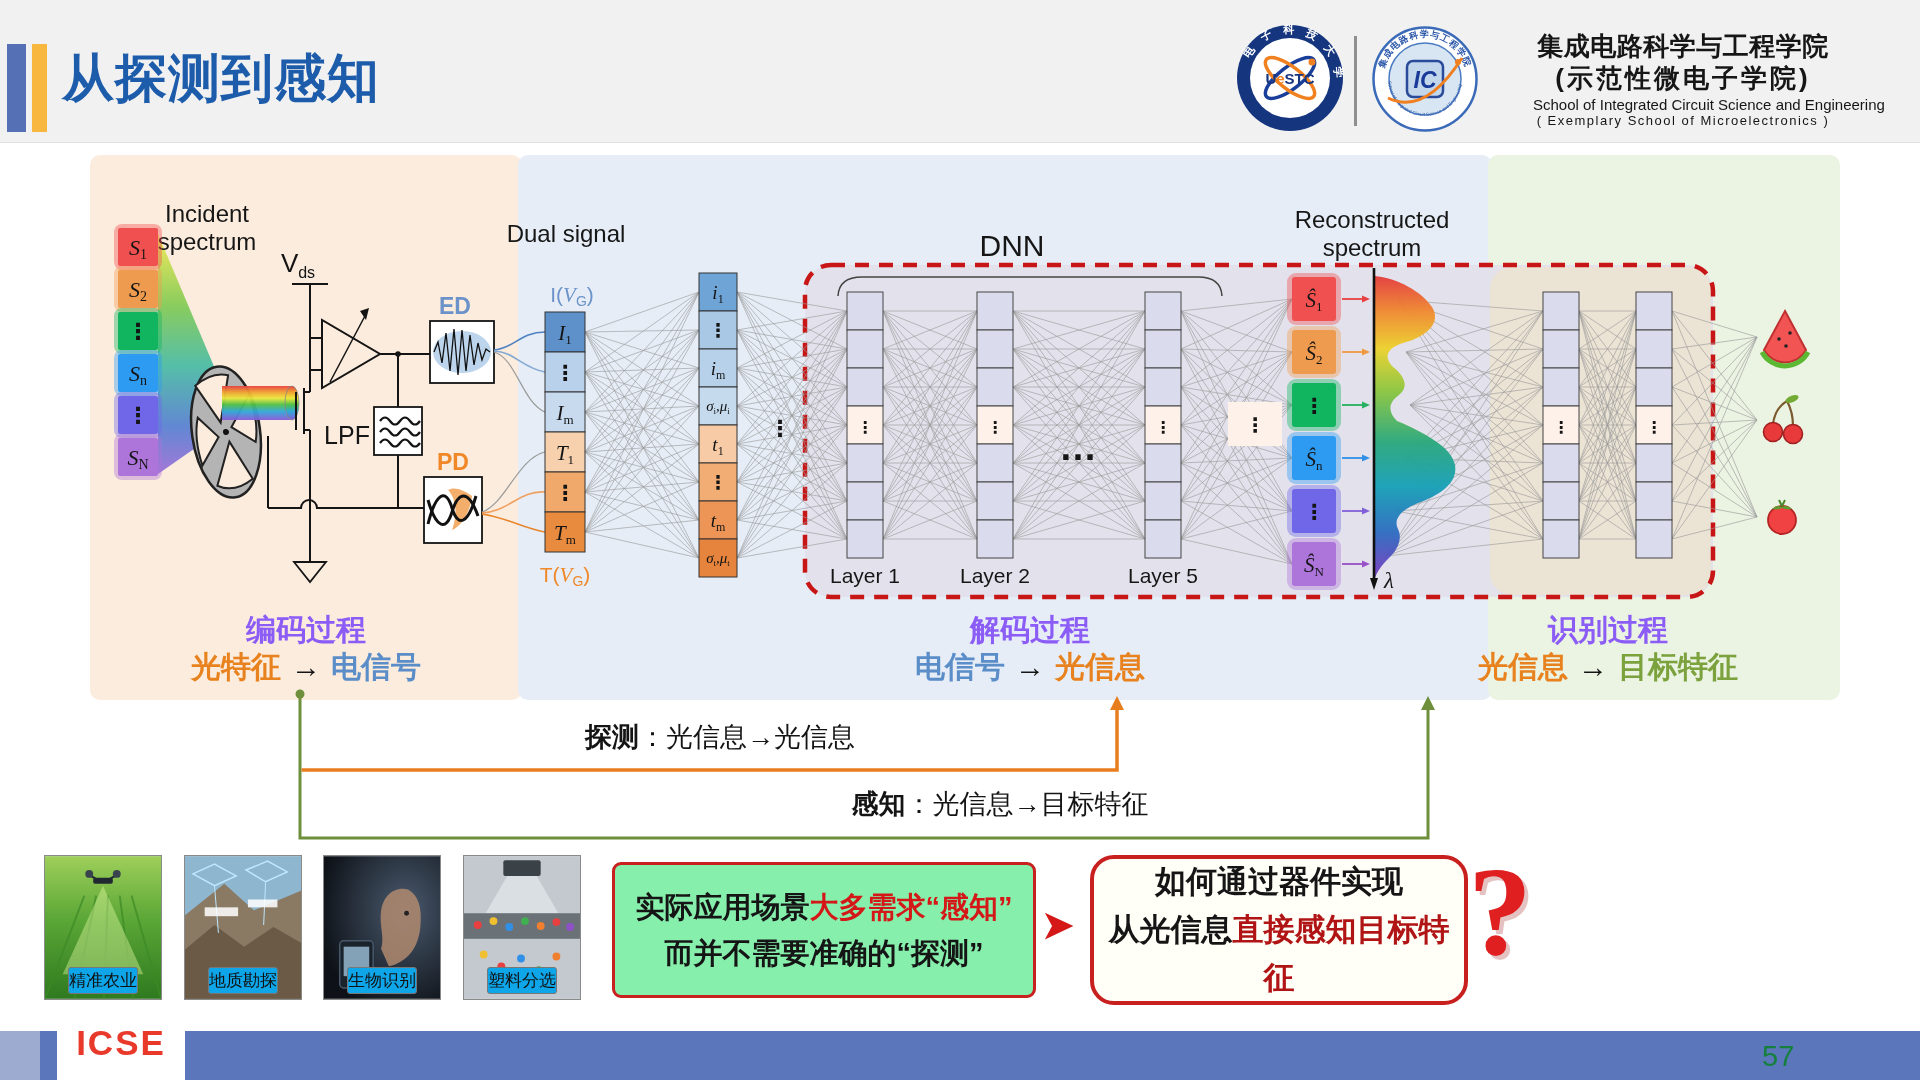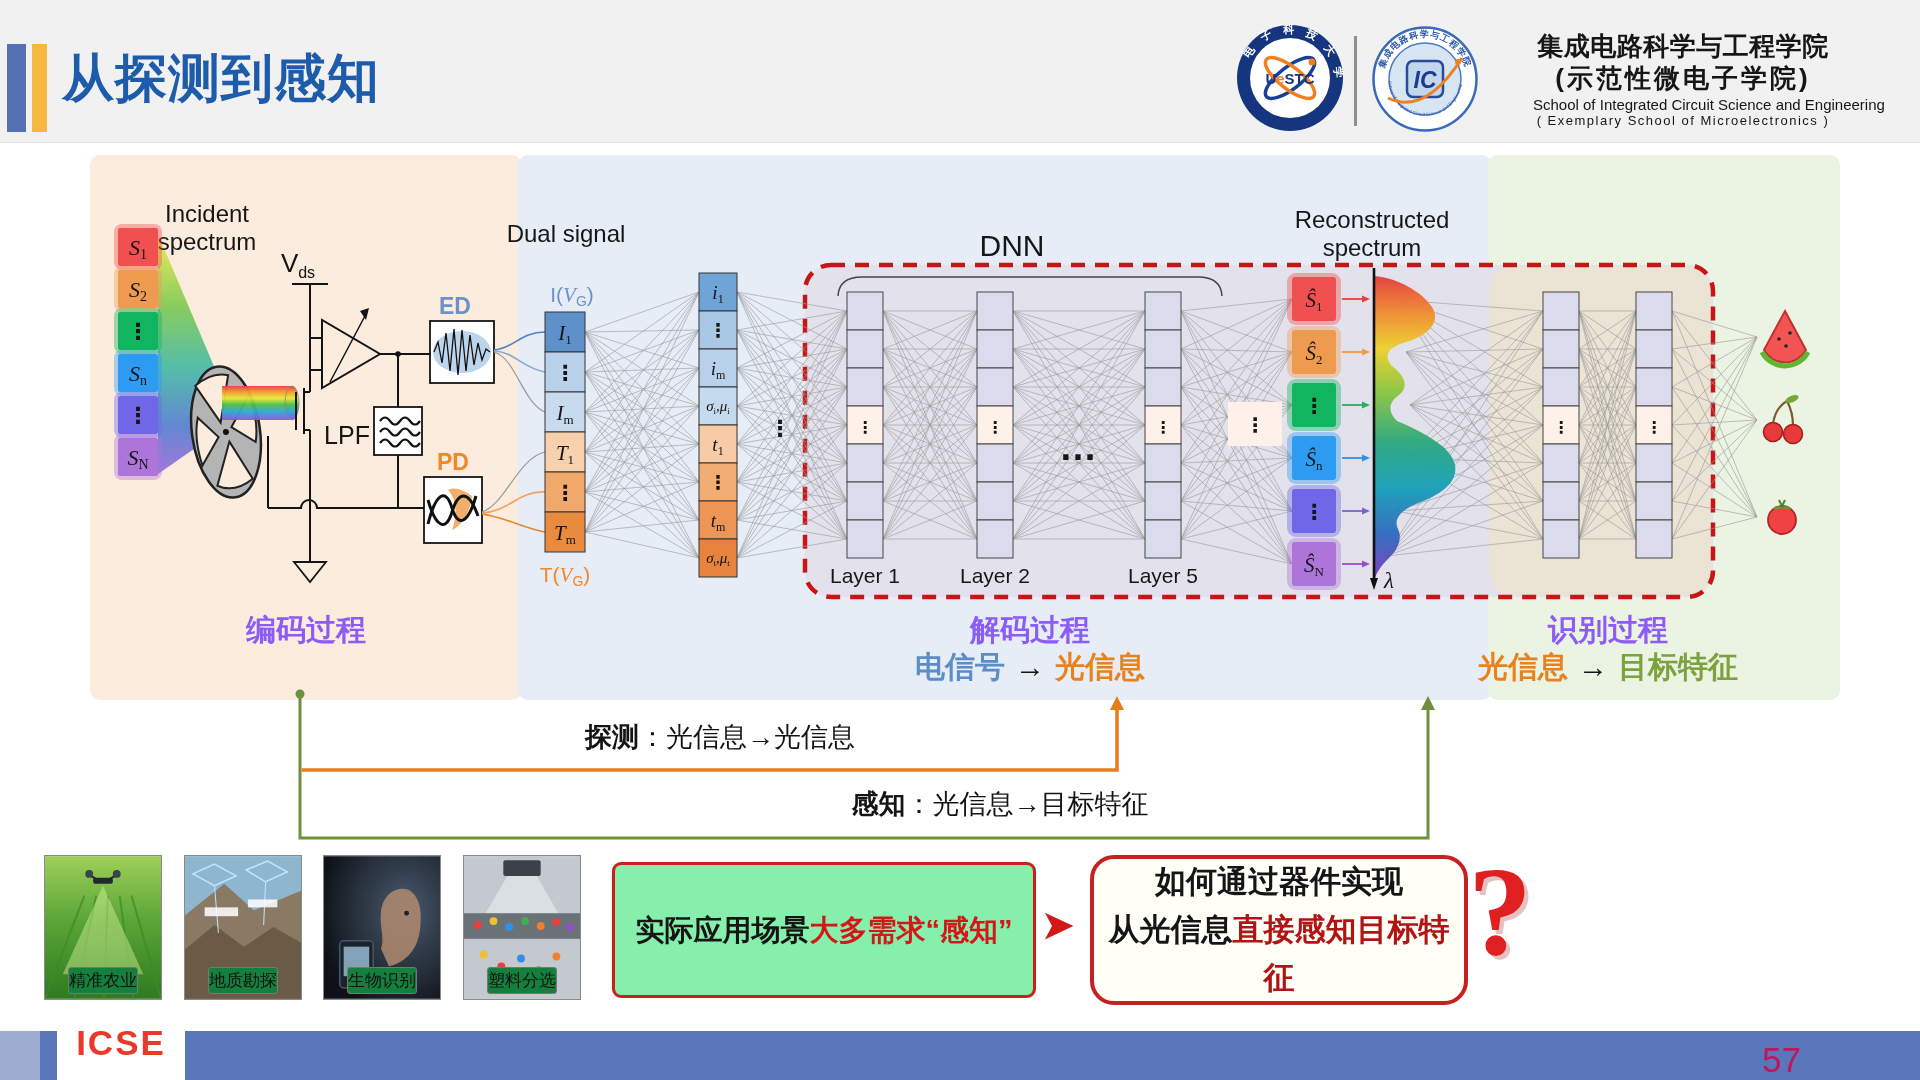--- a/index.html
+++ b/index.html
@@ -27,42 +27,42 @@
   .cap-sub{font-size:30px;font-weight:bold;line-height:38px;color:#141414;}
   .cap-sub span{margin:0 5px;}
   
   .ann{position:absolute;font-size:27px;color:#141414;text-align:center;white-space:nowrap;}
   .ann b{font-weight:900;}
   
   .photo{position:absolute;top:855px;width:118px;height:145px;border:1px solid #8a8a8a;
          box-sizing:border-box;overflow:hidden;background:#ddd;}
   .photo svg{position:absolute;left:0;top:0;width:100%;height:100%;}
   .photo-label{position:absolute;bottom:5px;left:50%;transform:translateX(-50%);
-               background:#15803d;border:1px solid #777;border-radius:3px;padding:1px 0;
+               background:#0ea5e9;border:1px solid #777;border-radius:3px;padding:1px 0;
                font-size:17px;color:#111;white-space:nowrap;}
   
   .concl{position:absolute;box-sizing:border-box;background:#86efac;border:3px solid #c81f1f;
          border-radius:9px;display:flex;flex-direction:column;justify-content:center;
          text-align:center;font-weight:bold;}
   .concl-left{left:612px;top:862px;width:424px;height:136px;font-size:29px;line-height:46px;}
   .concl-right{left:1090px;top:855px;width:378px;height:150px;border-width:4px;
                background:#fffef7;font-size:31px;line-height:48px;border-radius:24px;}
   .t-black{color:#151515;} .t-red{color:#d41818;} .t-darkred{color:#b01414;}
   .concl-arrow{position:absolute;left:1042px;top:903px;font-size:38px;color:#d41818;
                font-weight:bold;}
   .qmark{position:absolute;left:1468px;top:838px;font-size:128px;font-weight:900;
          color:#e02020;font-family:"Liberation Serif",serif;
          text-shadow:4px 4px 0 rgba(150,10,10,0.25);}
   
   .footer{position:absolute;left:0;top:1031px;width:1920px;height:49px;background:#5b76ba;}
   .footer-accent{position:absolute;left:0;top:1031px;width:40px;height:49px;background:#9dabd0;}
   .icse-box{position:absolute;left:57px;top:1023px;width:128px;height:57px;background:#ffffff;
             display:flex;justify-content:center;}
   .icse-box span{font-size:35px;font-weight:900;color:#e8392a;letter-spacing:2px;}
-  .page-num{position:absolute;left:1762px;top:1040px;font-size:35px;color:#be185d;}
+  .page-num{position:absolute;left:1762px;top:1040px;font-size:29px;color:#15803d;}
 </style>
 </head>
 <body>
 
 <div class="slide">
 
   <div class="header">
     <div class="bar-blue"></div>
     <div class="bar-yellow"></div>
     <div class="slide-title">从探测到感知</div>
@@ -735,20 +735,23 @@
         <path d="M300,694 L300,838 L1428,838 L1428,704" fill="none" stroke="#6e8f3c" stroke-width="3"></path>
         <path d="M1421,710 L1428,696 L1435,710 Z" fill="#6e8f3c"></path>
         <circle cx="300" cy="694" r="4.5" fill="#6e8f3c"></circle>
         <path d="M301.5,770 L1117,770 L1117,704" fill="none" stroke="#e87d1e" stroke-width="3.5"></path>
         <path d="M1110,710 L1117,696 L1124,710 Z" fill="#e87d1e"></path>
       </g>
     </svg>
 
   <div class="cap" style="left:90px;width:432px">
     <div class="cap-title">编码过程</div>
+    <div class="cap-sub">
+      <span style="color: rgb(232, 130, 30);">光特征</span><span>→</span><span style="color: rgb(91, 142, 200);">电信号</span>
+    </div>
   </div>
   <div class="cap" style="left:540px;width:980px">
     <div class="cap-title">解码过程</div>
     <div class="cap-sub">
       <span style="color: rgb(91, 142, 200);">电信号</span><span>→</span><span style="color: rgb(232, 130, 30);">光信息</span>
     </div>
   </div>
   <div class="cap" style="left:1448px;width:320px">
     <div class="cap-title">识别过程</div>
     <div class="cap-sub">
@@ -834,20 +837,21 @@
           <circle cx="30" cy="130" r="4" fill="#9050c8"></circle>
         <circle cx="66" cy="132" r="4" fill="#e84040"></circle>
           <circle cx="88" cy="128" r="4" fill="#3090e8"></circle>
       </g>
     </svg>
     <div class="photo-label">塑料分选</div>
   </div>
 
   <div class="concl concl-left">
     <div><span class="t-black">实际应用场景</span><span class="t-red">大多需求“感知”</span></div>
+    <div class="t-black">而并不需要准确的“探测”</div>
   </div>
   <div class="concl-arrow">➤</div>
   <div class="concl concl-right">
     <div class="t-black">如何通过器件实现</div>
     <div><span class="t-black">从光信息</span><span class="t-darkred">直接感知目标特征</span></div>
   </div>
   <div class="qmark">?</div>
 
   <div class="footer"></div>
   <div class="footer-accent"></div>

